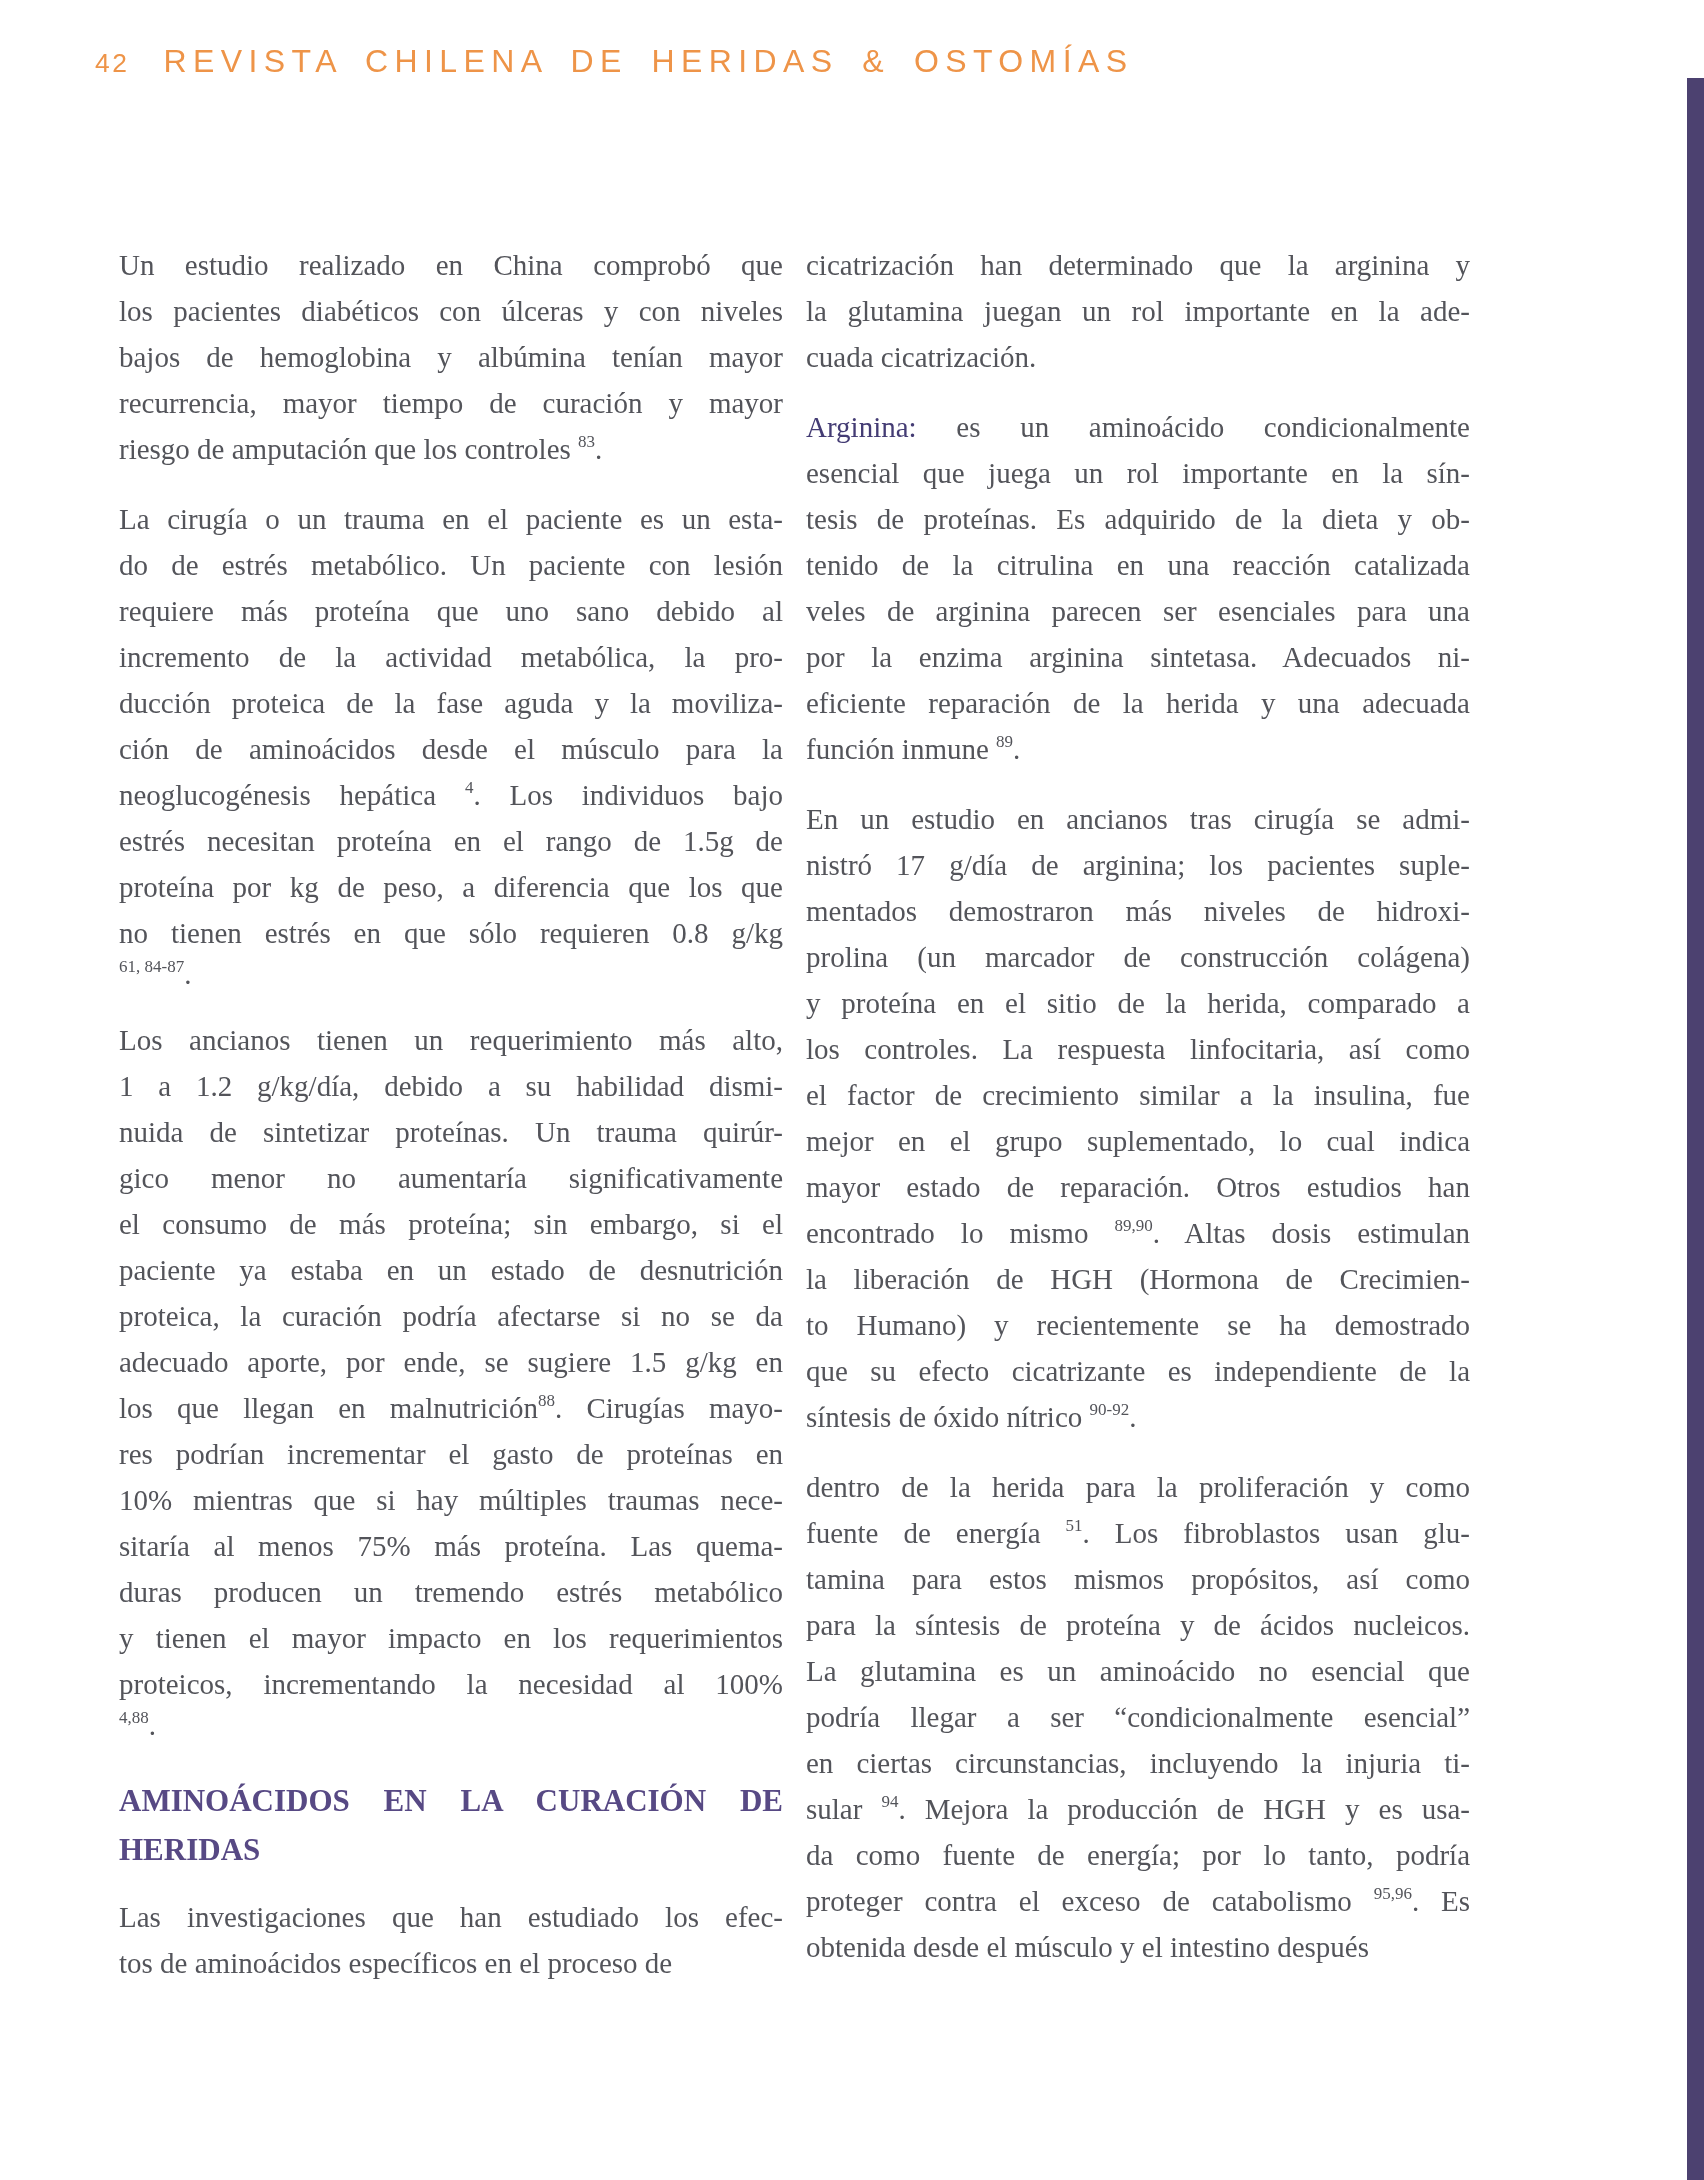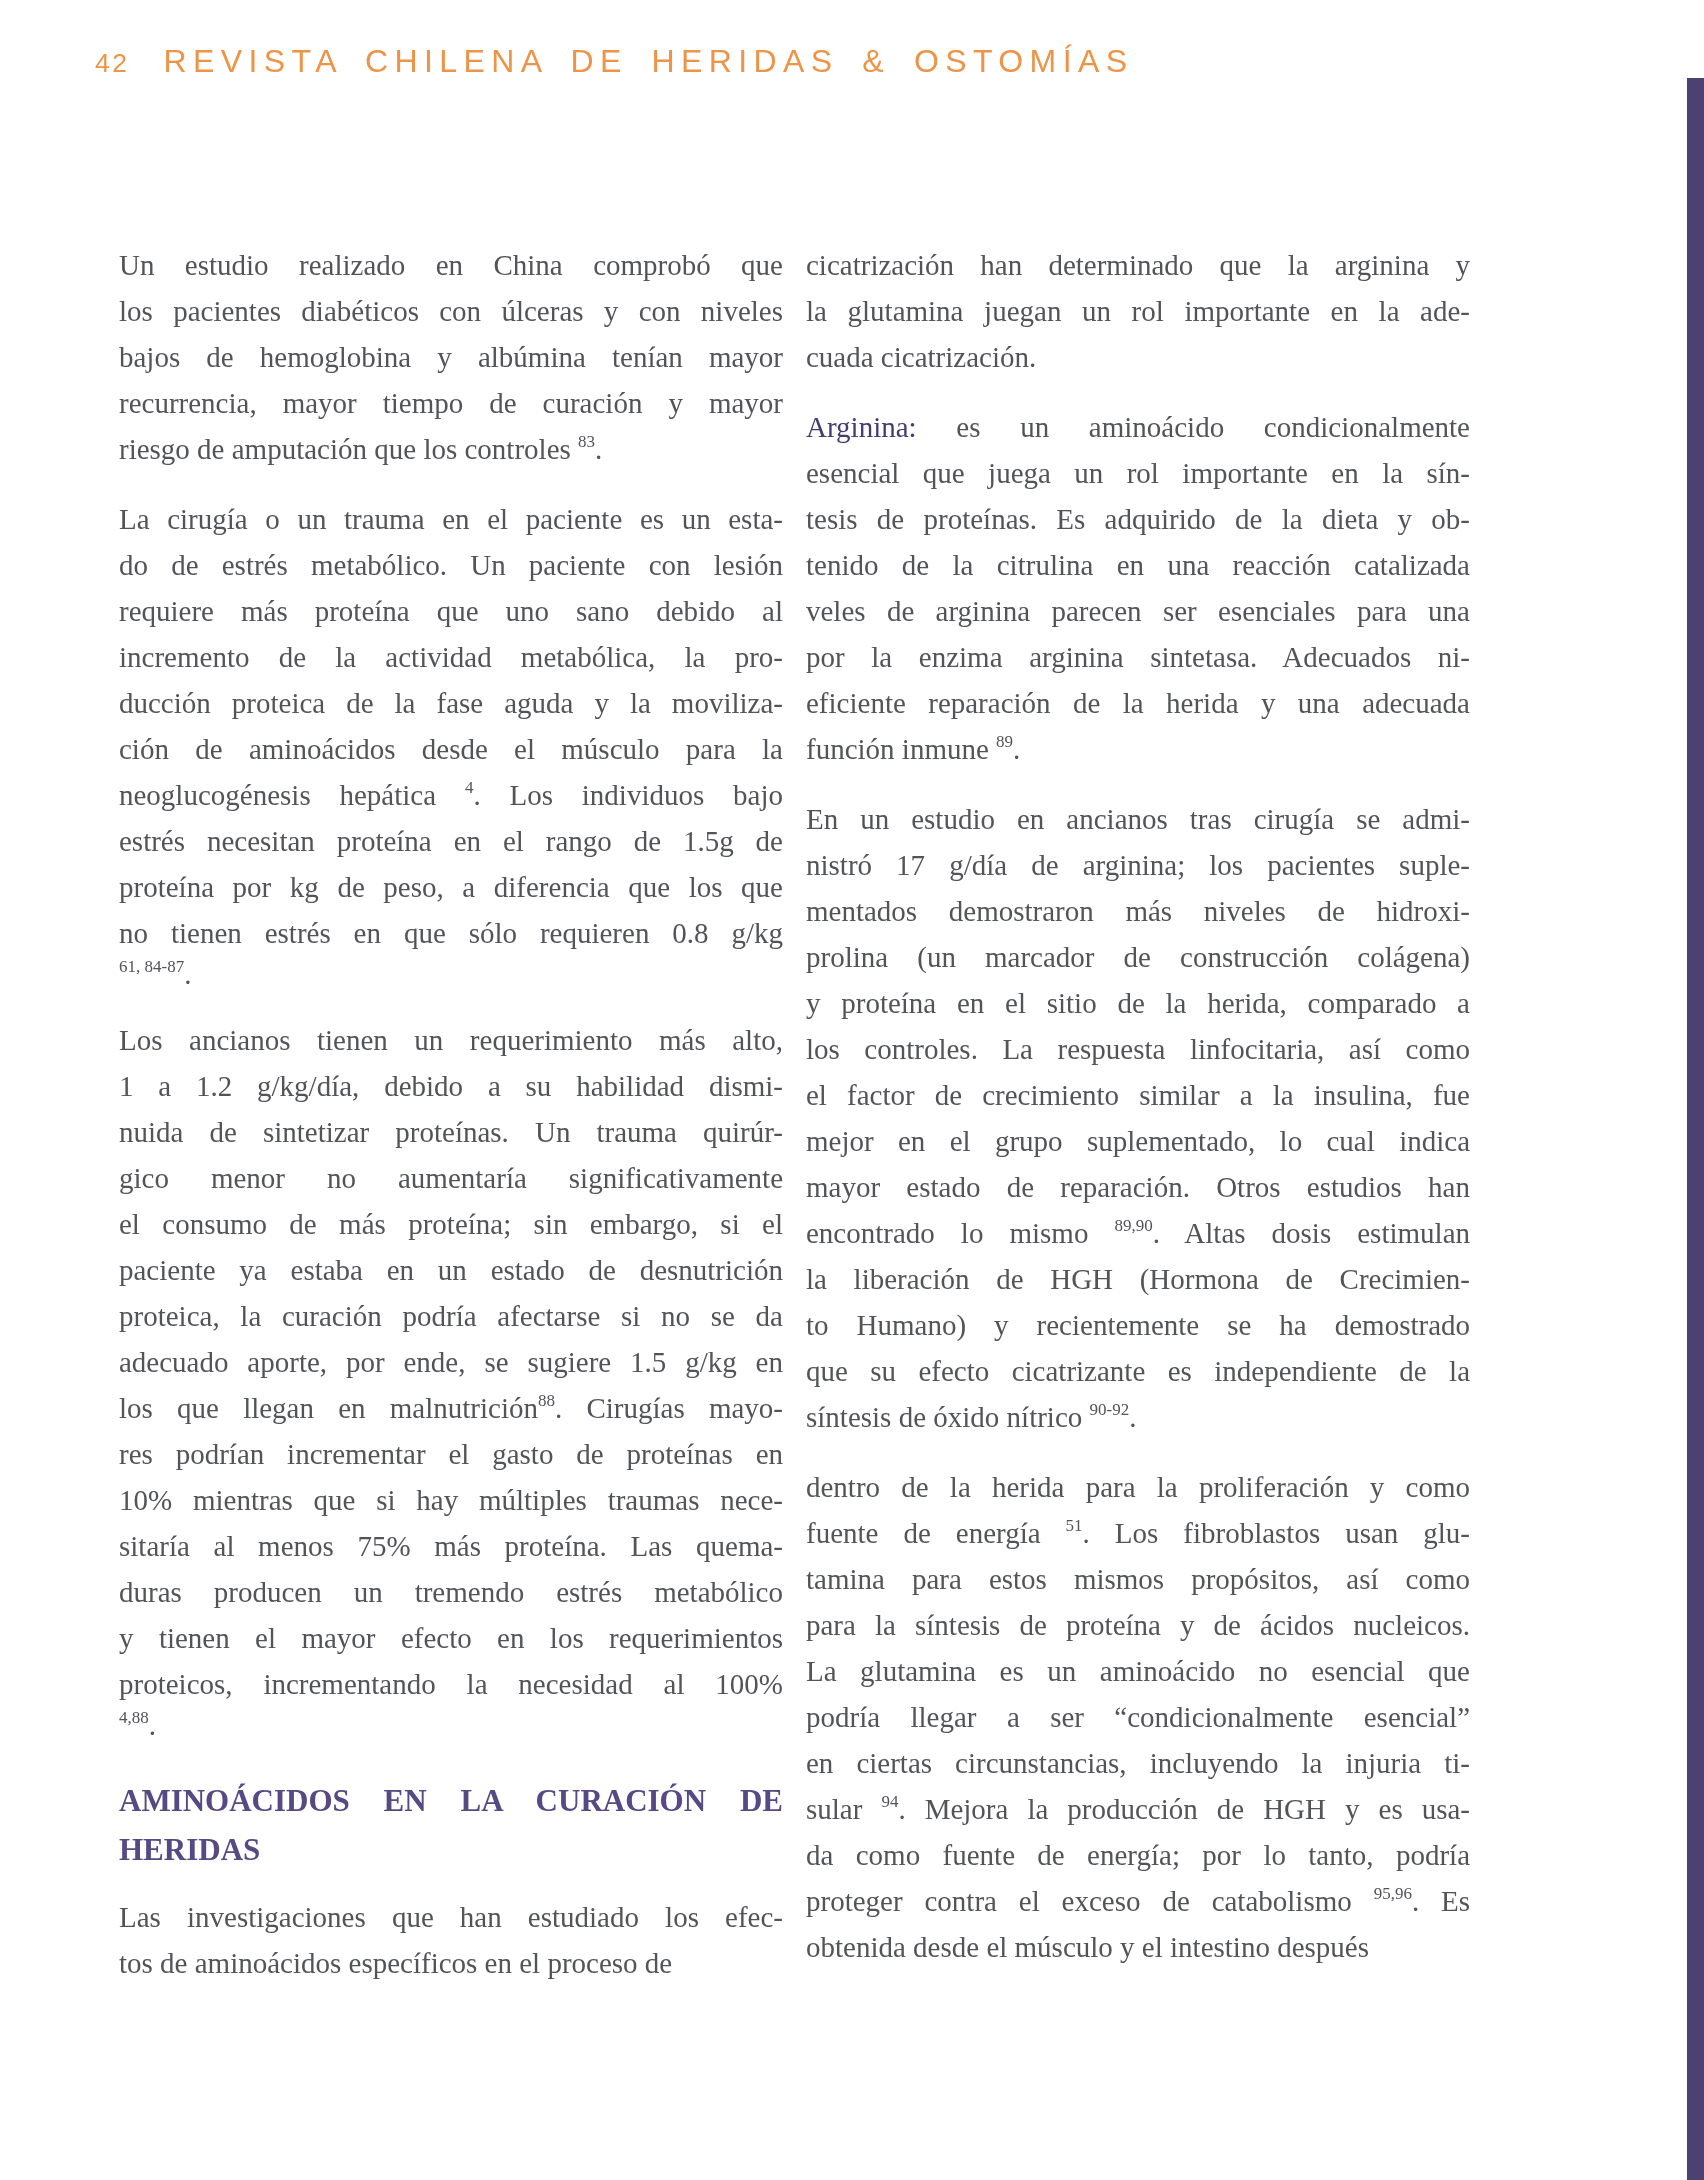--- a/index.html
+++ b/index.html
@@ -89,21 +89,21 @@
           <div class="line j">gico menor no aumentaría significativamente</div>
           <div class="line j">el consumo de más proteína; sin embargo, si el</div>
           <div class="line j">paciente ya estaba en un estado de desnutrición</div>
           <div class="line j">proteica, la curación podría afectarse si no se da</div>
           <div class="line j">adecuado aporte, por ende, se sugiere 1.5 g/kg en</div>
           <div class="line j">los que llegan en malnutrición<sup>88</sup>. Cirugías mayo-</div>
           <div class="line j">res podrían incrementar el gasto de proteínas en</div>
           <div class="line j">10% mientras que si hay múltiples traumas nece-</div>
           <div class="line j">sitaría al menos 75% más proteína. Las quema-</div>
           <div class="line j">duras producen un tremendo estrés metabólico</div>
-          <div class="line j">y tienen el mayor efecto en los requerimientos</div>
+          <div class="line j">y tienen el mayor impacto en los requerimientos</div>
           <div class="line j">proteicos, incrementando la necesidad al 100%</div>
           <div class="line suponly"><sup>4,88</sup>.</div>
         </div>
         <div class="heading">
           <div class="line j">AMINOÁCIDOS EN LA CURACIÓN DE</div>
           <div class="line">HERIDAS</div>
         </div>
         <div class="paragraph">
           <div class="line j">Las investigaciones que han estudiado los efec-</div>
           <div class="line">tos de aminoácidos específicos en el proceso de</div>

